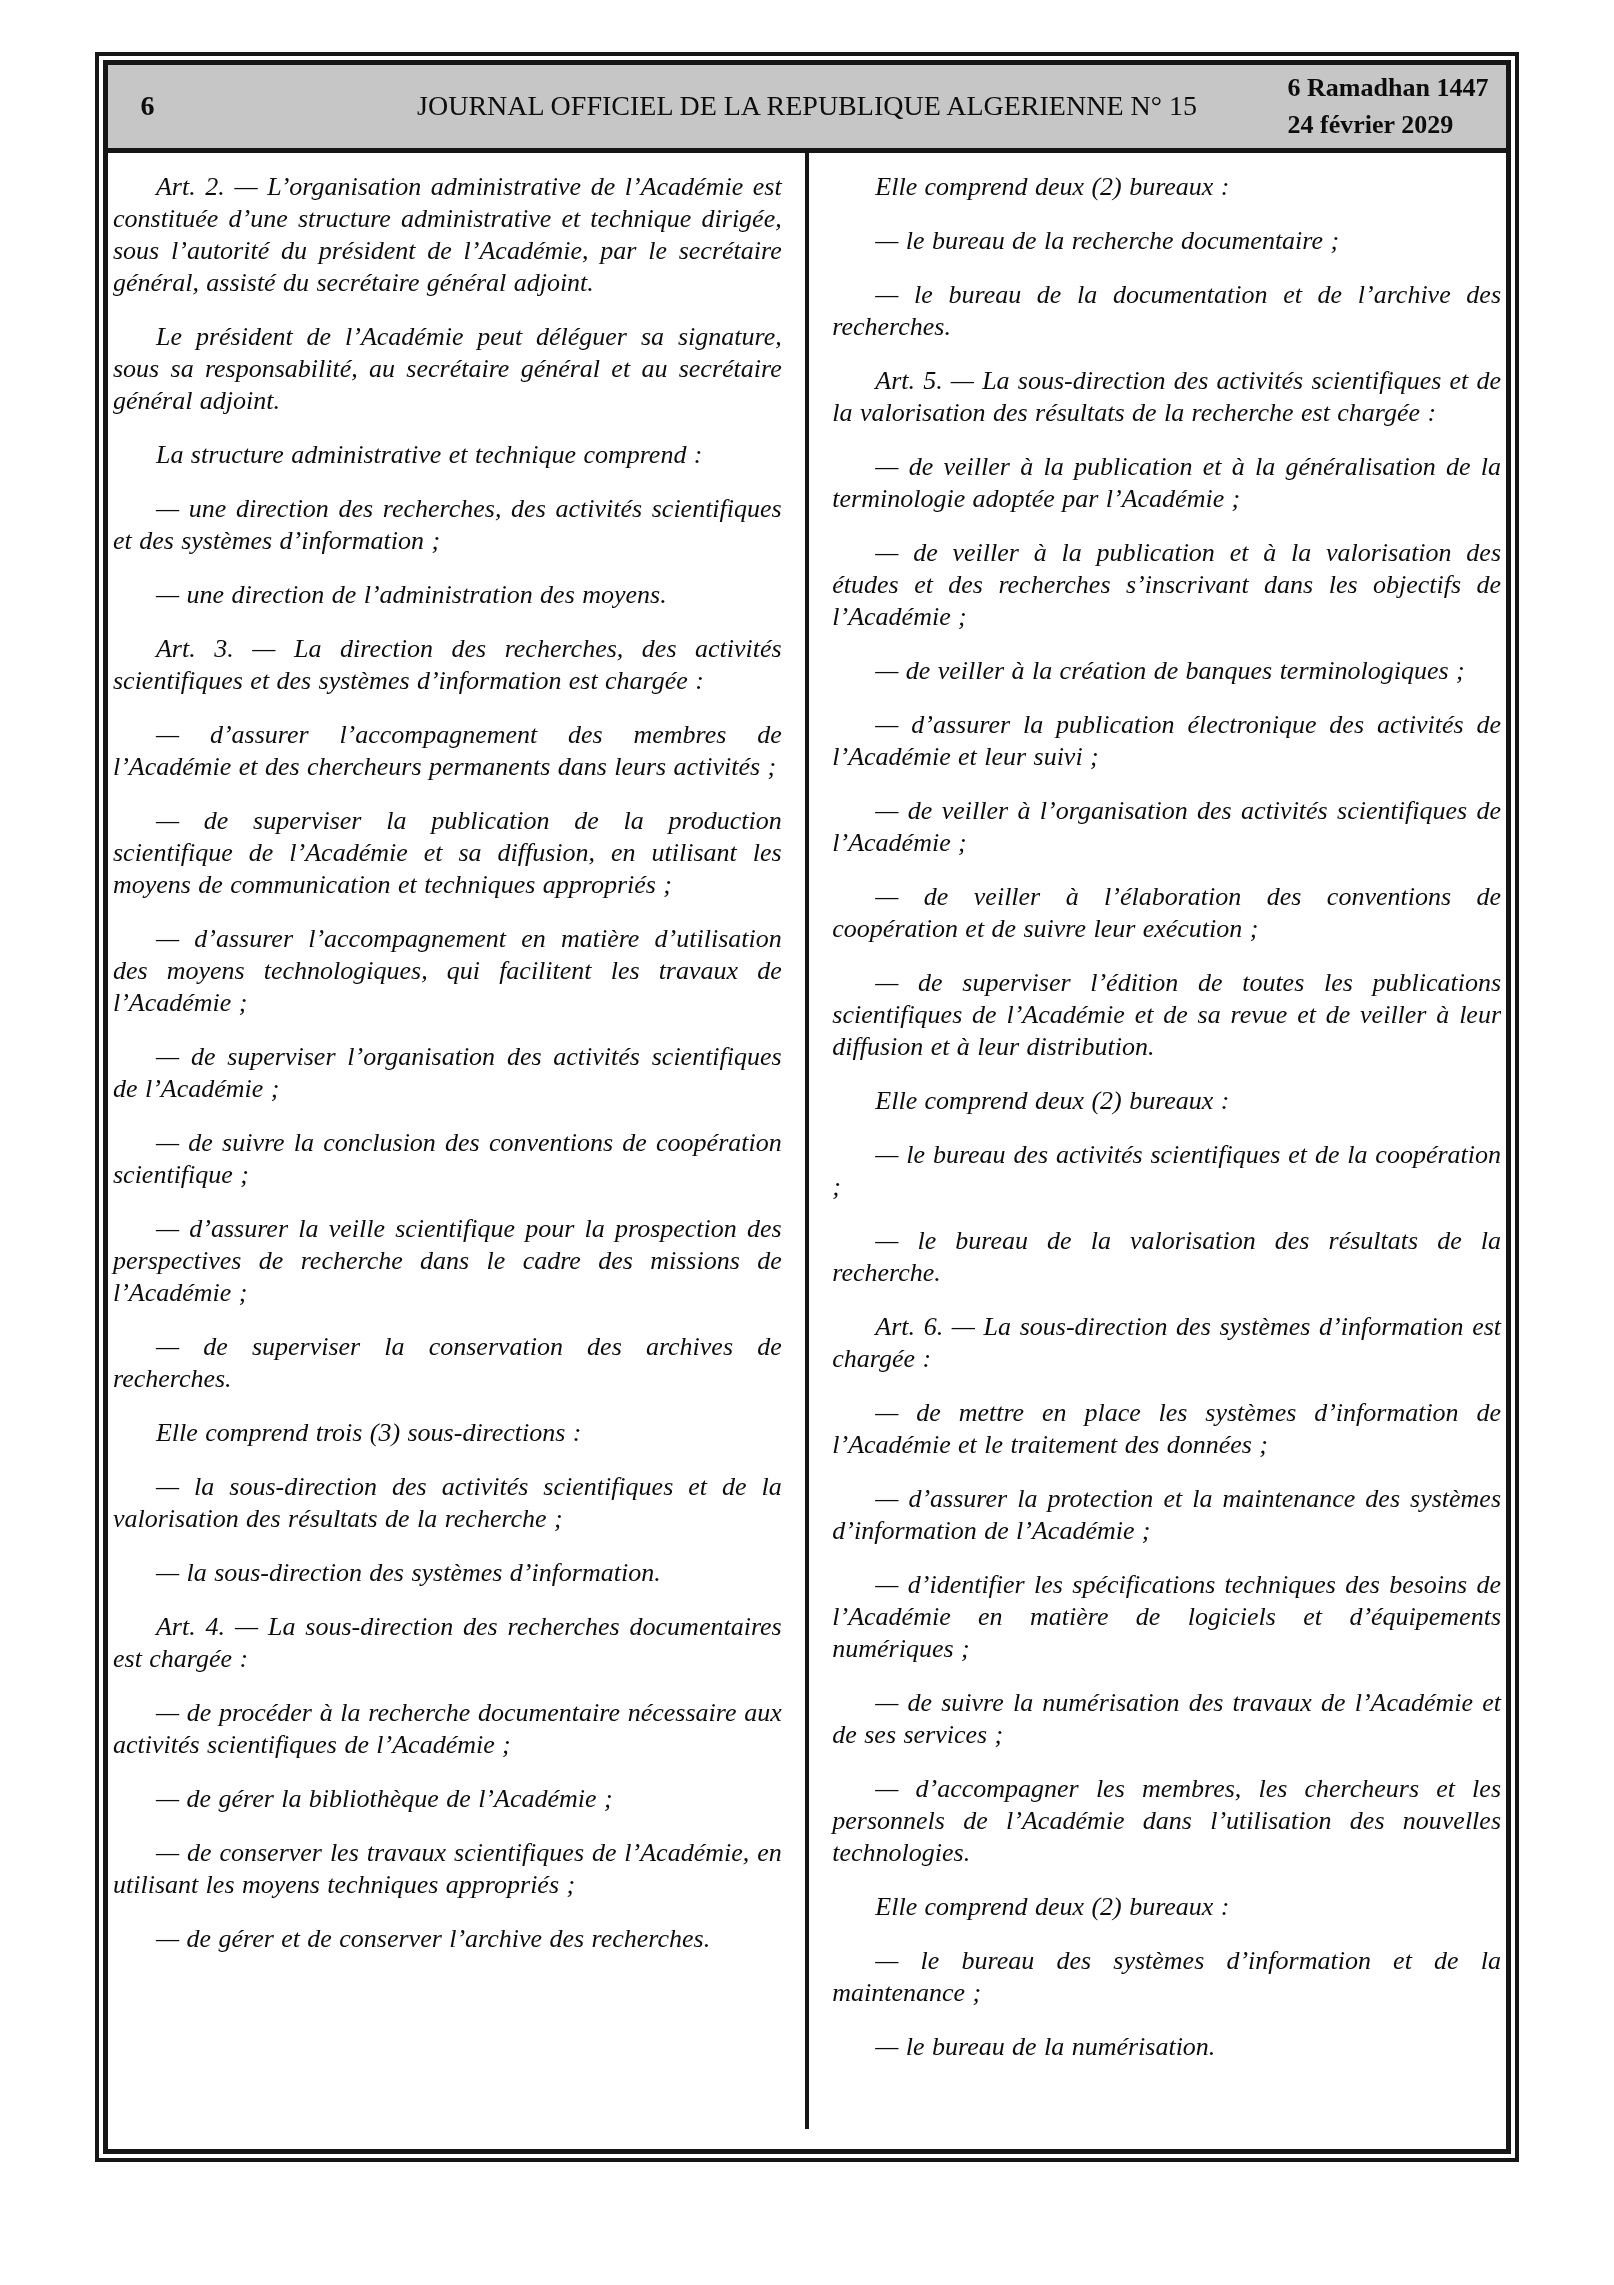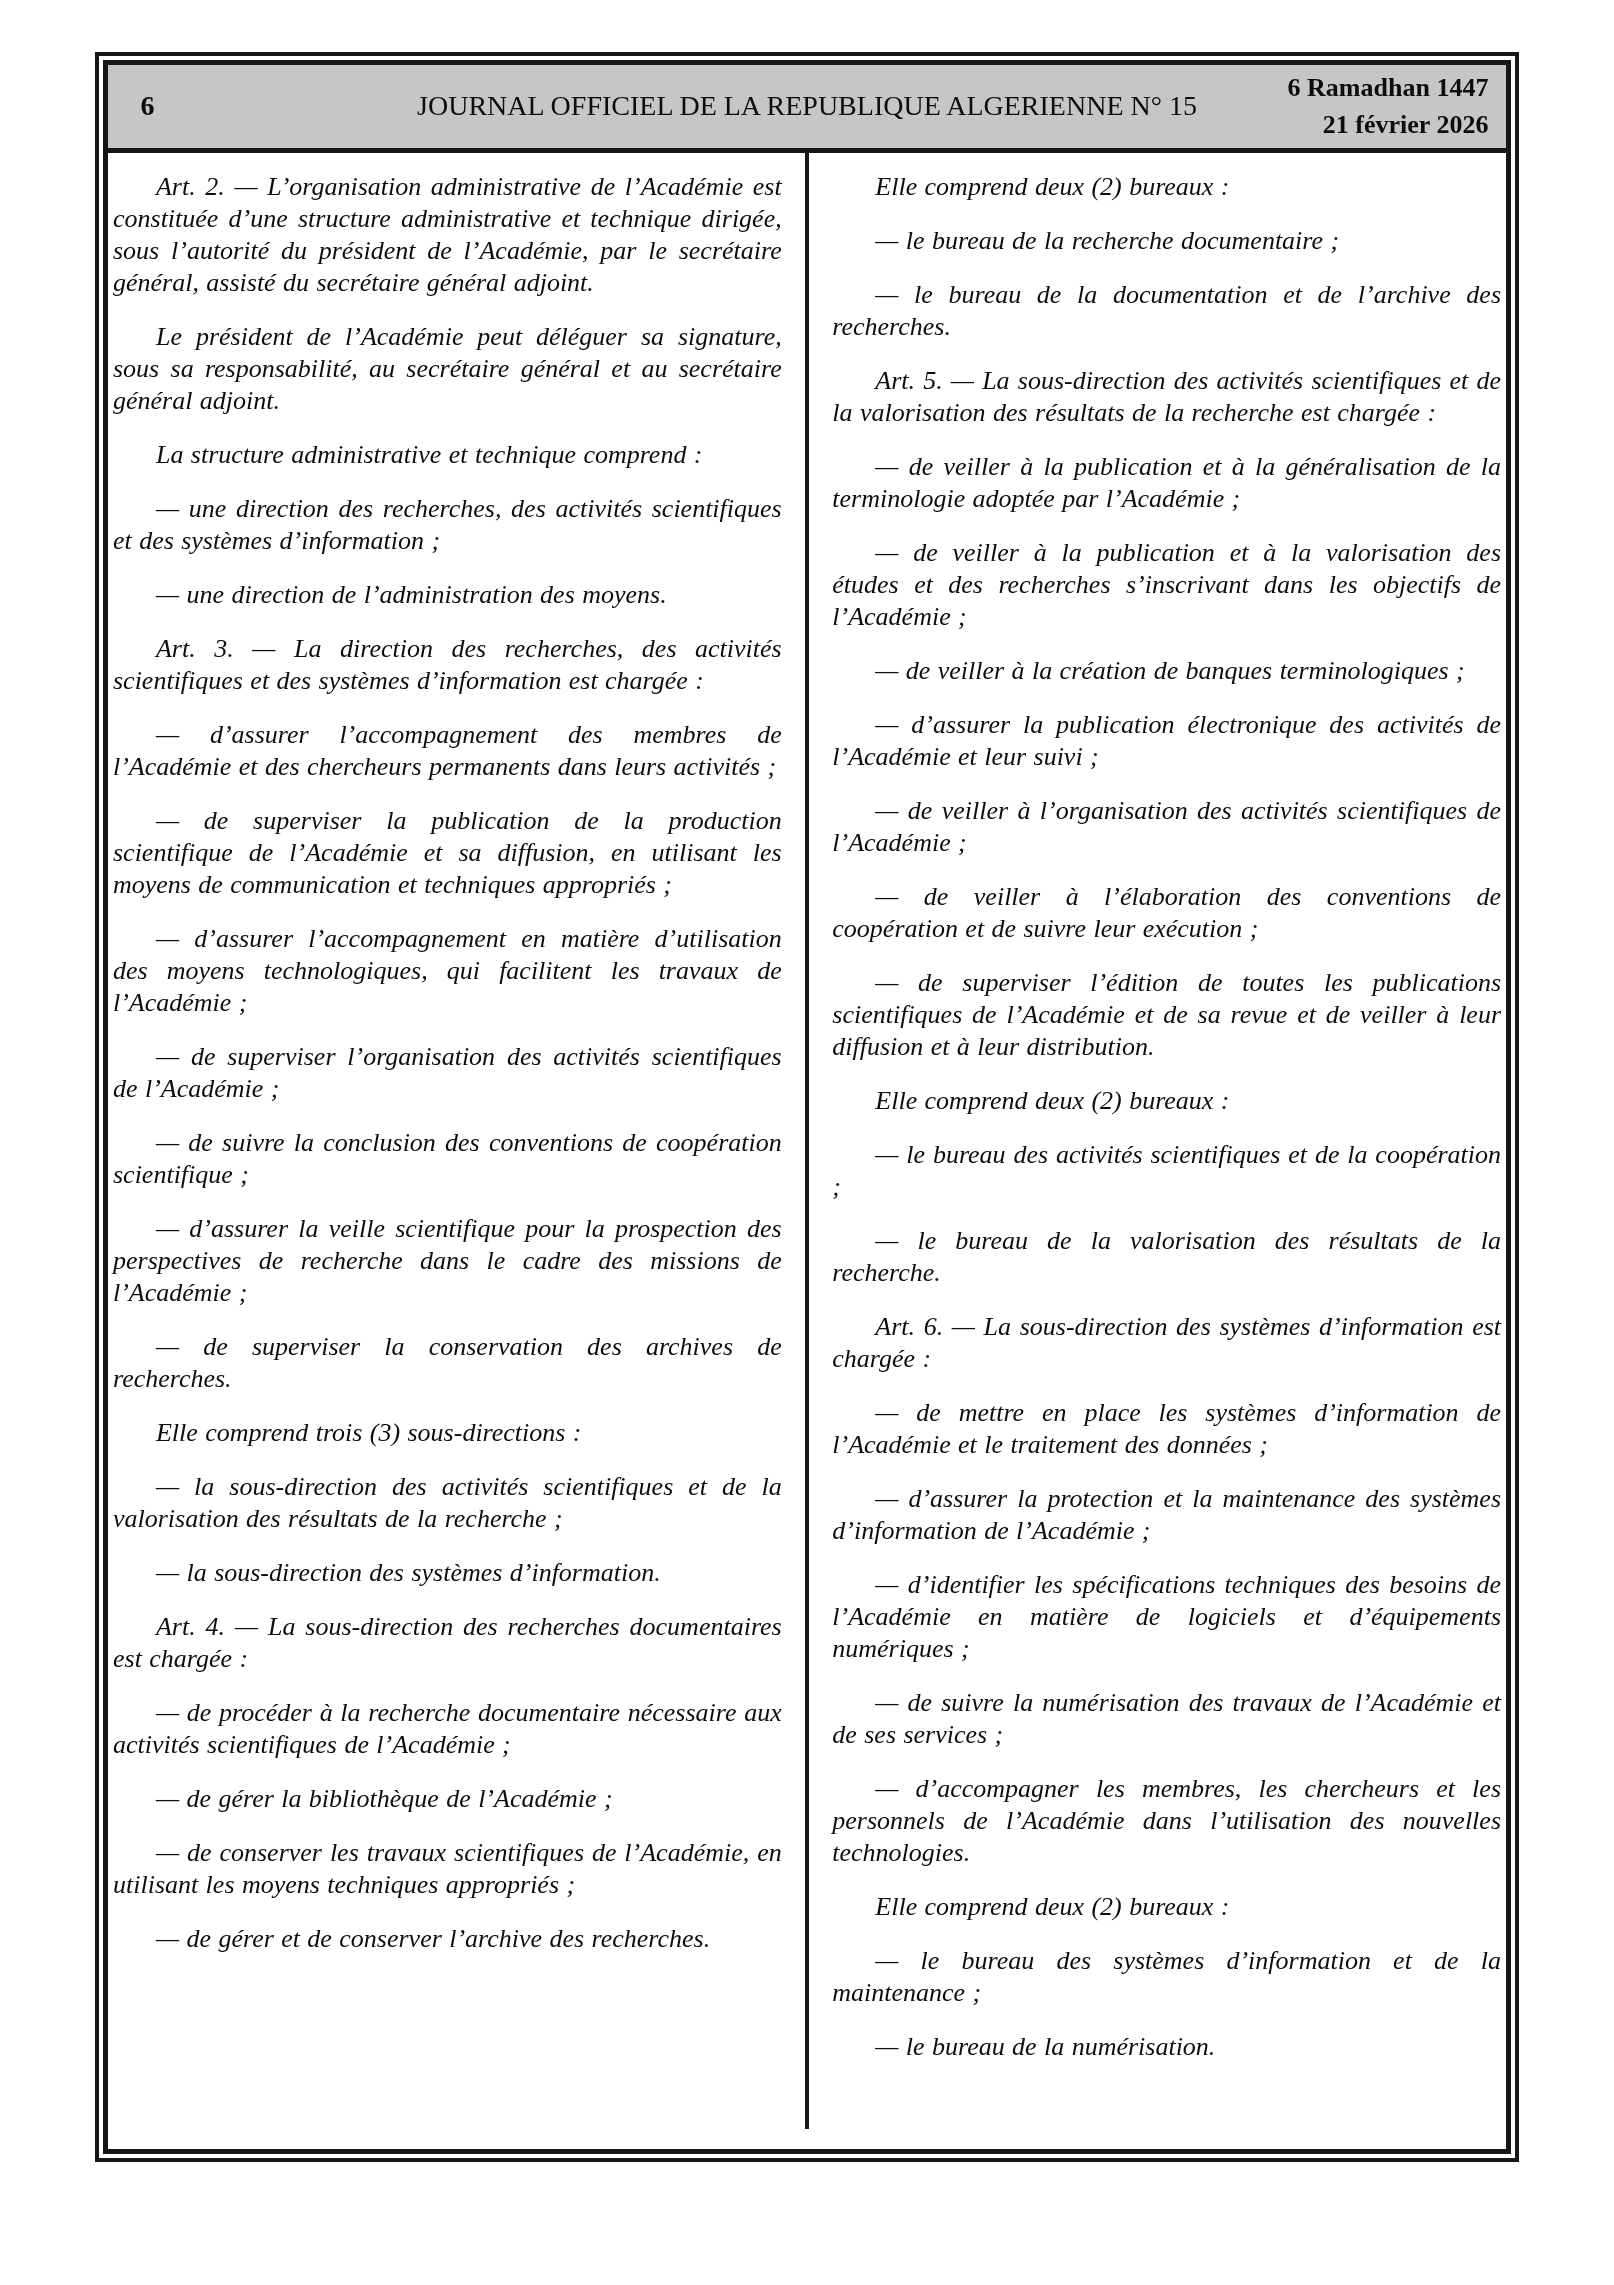--- a/index.html
+++ b/index.html
@@ -36,21 +36,21 @@
   .page-num{
     position:absolute;left:33px;top:50%;transform:translateY(-50%);
     font-weight:700;font-size:28px;
   }
   .masthead-title{
     font-weight:400;font-size:28px;letter-spacing:0px;
     text-align:center;white-space:nowrap;
   }
   .masthead-dates{
     position:absolute;right:18px;top:50%;transform:translateY(-50%);
-    text-align:right;font-weight:700;font-size:26px;line-height:37px;
+    text-align:left;font-weight:700;font-size:26px;line-height:37px;
     white-space:nowrap;
   }
   .content{
     flex:1 1 auto;
     display:flex;
     overflow:hidden;
     position:relative;
   }
   .col{
     flex:1 1 0;
@@ -81,21 +81,21 @@
 <body>
 
 <div class="outer-frame">
   <div class="inner-frame">
 
     <div class="masthead">
       <span class="page-num">6</span>
       <span class="masthead-title">JOURNAL OFFICIEL DE LA REPUBLIQUE ALGERIENNE N° 15</span>
       <span class="masthead-dates">
         <span>6 Ramadhan 1447</span><br>
-        <span>21 février 2026</span>
+        <span>24 février 2029</span>
       </span>
     </div>
 
     <div class="content">
       <div class="col left">
           <p>Art. 2. — L’organisation administrative de l’Académie est constituée d’une structure administrative et technique dirigée, sous l’autorité du président de l’Académie, par le secrétaire général, assisté du secrétaire général adjoint.</p>
           <p>Le président de l’Académie peut déléguer sa signature, sous sa responsabilité, au secrétaire général et au secrétaire général adjoint.</p>
           <p>La structure administrative et technique comprend :</p>
           <p>— une direction des recherches, des activités scientifiques et des systèmes d’information ;</p>
           <p>— une direction de l’administration des moyens.</p>

